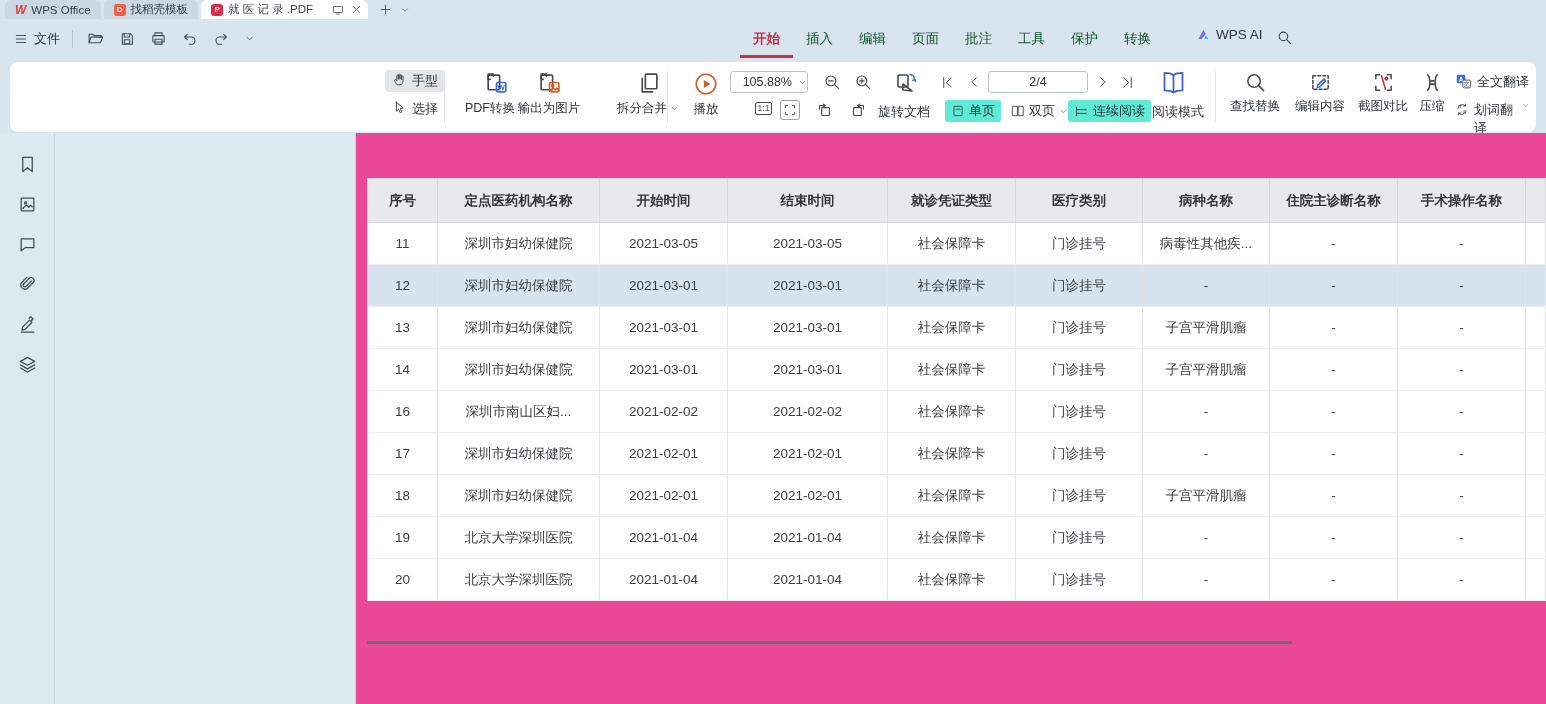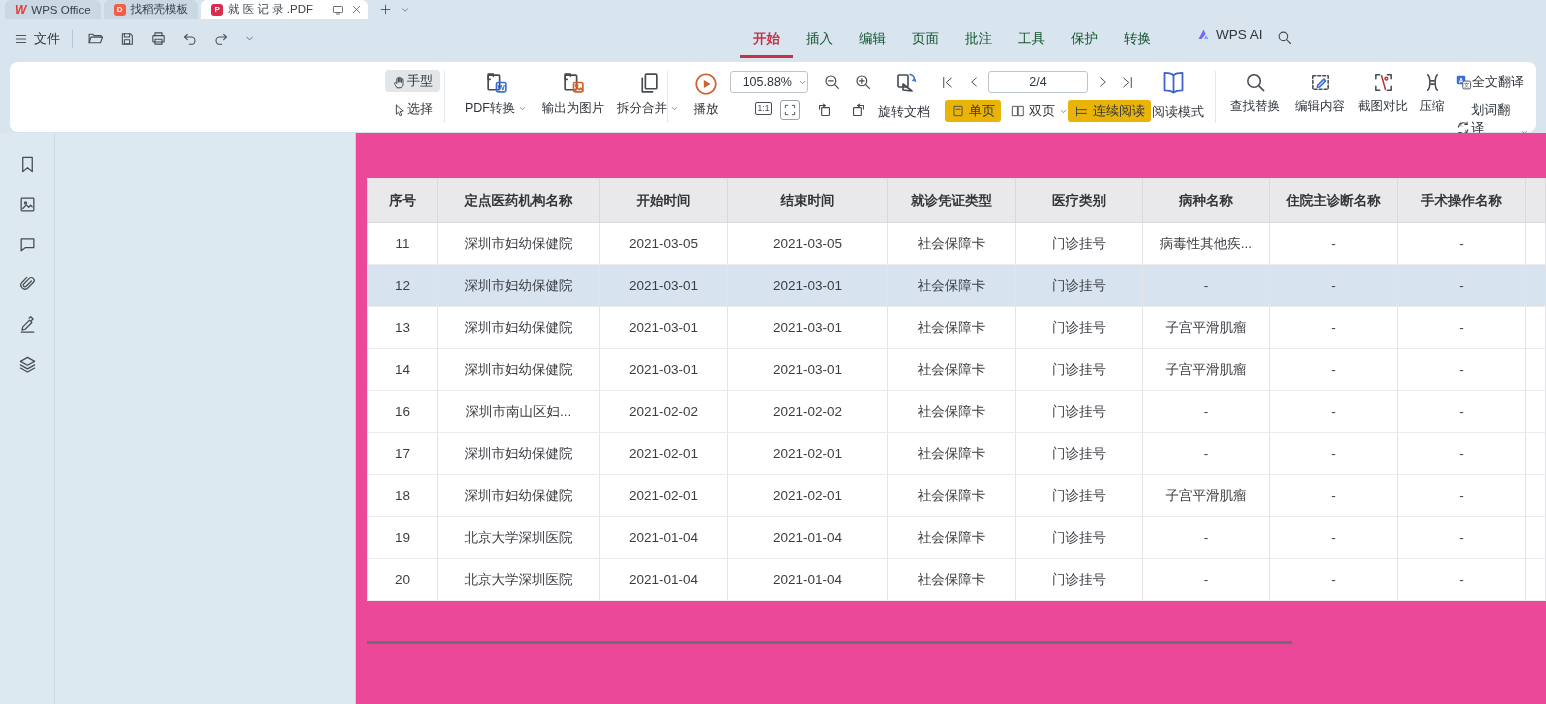--- a/index.html
+++ b/index.html
@@ -29,31 +29,31 @@
   .qa { display:flex; align-items:center; gap:15px; padding:0 14px; }
   .ribbon { position:absolute; left:740px; top:0; height:39px; display:flex; align-items:flex-end; gap:0; }
   .rtab { font-size:13.5px; color:#14532d; padding:0 13px; height:36px; line-height:33px; cursor:default; }
   .rtab.active { color:#c5334a; font-weight:bold; border-bottom:3px solid #c5334a; }
   .wpsai { position:absolute; left:1196px; top:8px; display:flex; align-items:flex-start; gap:5px; font-size:13.5px; color:#2f353b; }
   .ribbon-search { position:absolute; left:1276px; top:10px; }
 
   
   .toolbar { position:absolute; left:10px; top:62px; width:1526px; height:70px; background:#fff; border-radius:8px; }
   .tb { position:absolute; }
-  .chip { display:flex; align-items:flex-end; font-size:13px; color:#2f353b; padding:2px 7px; border-radius:4px; }
+  .chip { display:flex; align-items:flex-start; gap:5px; font-size:13px; color:#2f353b; padding:2px 7px; border-radius:4px; }
   .chip.sel { background:#e2e6e9; }
   .bigbtn { display:flex; flex-direction:column; align-items:center; gap:4px; font-size:12.5px; color:#2f353b; }
   .bigbtn .lbl { display:flex; align-items:center; gap:3px; white-space:nowrap; }
   .tb-div { position:absolute; width:1px; height:52px; top:9px; background:#e3e7ea; }
   .valbox { display:flex; align-items:center; justify-content:center; gap:6px; font-size:12.5px; color:#2f353b;
             border:1px solid #bcc4cb; border-radius:3px; height:22px; }
   .i11 { border:1.5px solid #454b52; border-radius:2px; font-size:8.5px; width:17px; height:13px; line-height:11px; text-align:center; color:#454b52; }
   .boxed { border:1px solid #9aa3ab; border-radius:3px; padding:2px; }
   .minichip { display:flex; align-items:center; gap:4px; font-size:13px; color:#2f353b; padding:2px 6px; border-radius:3px; white-space:nowrap; }
-  .minichip.sel { background:#eab308; }
+  .minichip.sel { background:#5eead4; }
 
   
   .workspace { position:absolute; left:0; top:133px; width:1546px; height:571px; display:flex; }
   .rail { width:55px; background:#dde9f0; border-right:1px solid #cdd9e1; display:flex; flex-direction:column; align-items:center; padding-top:22px; gap:21px; }
   .navpanel { width:301px; background:#dde9f0; border-right:1px solid #c7d3db; }
   .doc { flex:1; background:#ec4899; position:relative; }
 
   
   .pdf-table { position:absolute; left:11px; top:45px; border-collapse:collapse; table-layout:fixed; }
   .pdf-table th { background:#e9e9eb; font-weight:bold; font-size:13.5px; color:#33363a; height:44px;
@@ -186,21 +186,21 @@
         <rect x="12" y="11" width="9" height="9" rx="1.5" stroke="#3a6fd8"></rect>
         <text x="16.5" y="18" font-size="7.5" fill="#3a6fd8" stroke="none" text-anchor="middle" font-weight="bold">W</text>
       </svg>
     <span class="lbl">
         <span>PDF转换</span>
       <svg class="ic" width="9" height="9" viewBox="0 0 24 24">
           <polyline points="6 9 12 15 18 9"></polyline>
         </svg>
       </span>
   </div>
-  <div class="tb bigbtn" style="left:524px; top:9px; width:78px;text-align:right;">
+  <div class="tb bigbtn" style="left:500px; top:9px; width:78px;text-align:right;">
     <svg class="ic" width="25" height="25" viewBox="0 0 24 24">
         <path d="M9 5V3h-5v5h2"></path>
         <rect x="4" y="4" width="11" height="14" rx="1"></rect>
         <rect x="12" y="11" width="9" height="9" rx="1.5" stroke="#d2622a"></rect>
         <circle cx="15" cy="14" r="1" stroke="#d2622a"></circle>
         <path d="M13 19l2.5-3 2 2 1.5-1.5 2 2.5" stroke="#d2622a"></path>
       </svg>
     <span class="lbl">输出为图片</span>
   </div>
   <div class="tb bigbtn" style="left:600px; top:9px; width:76px;">

